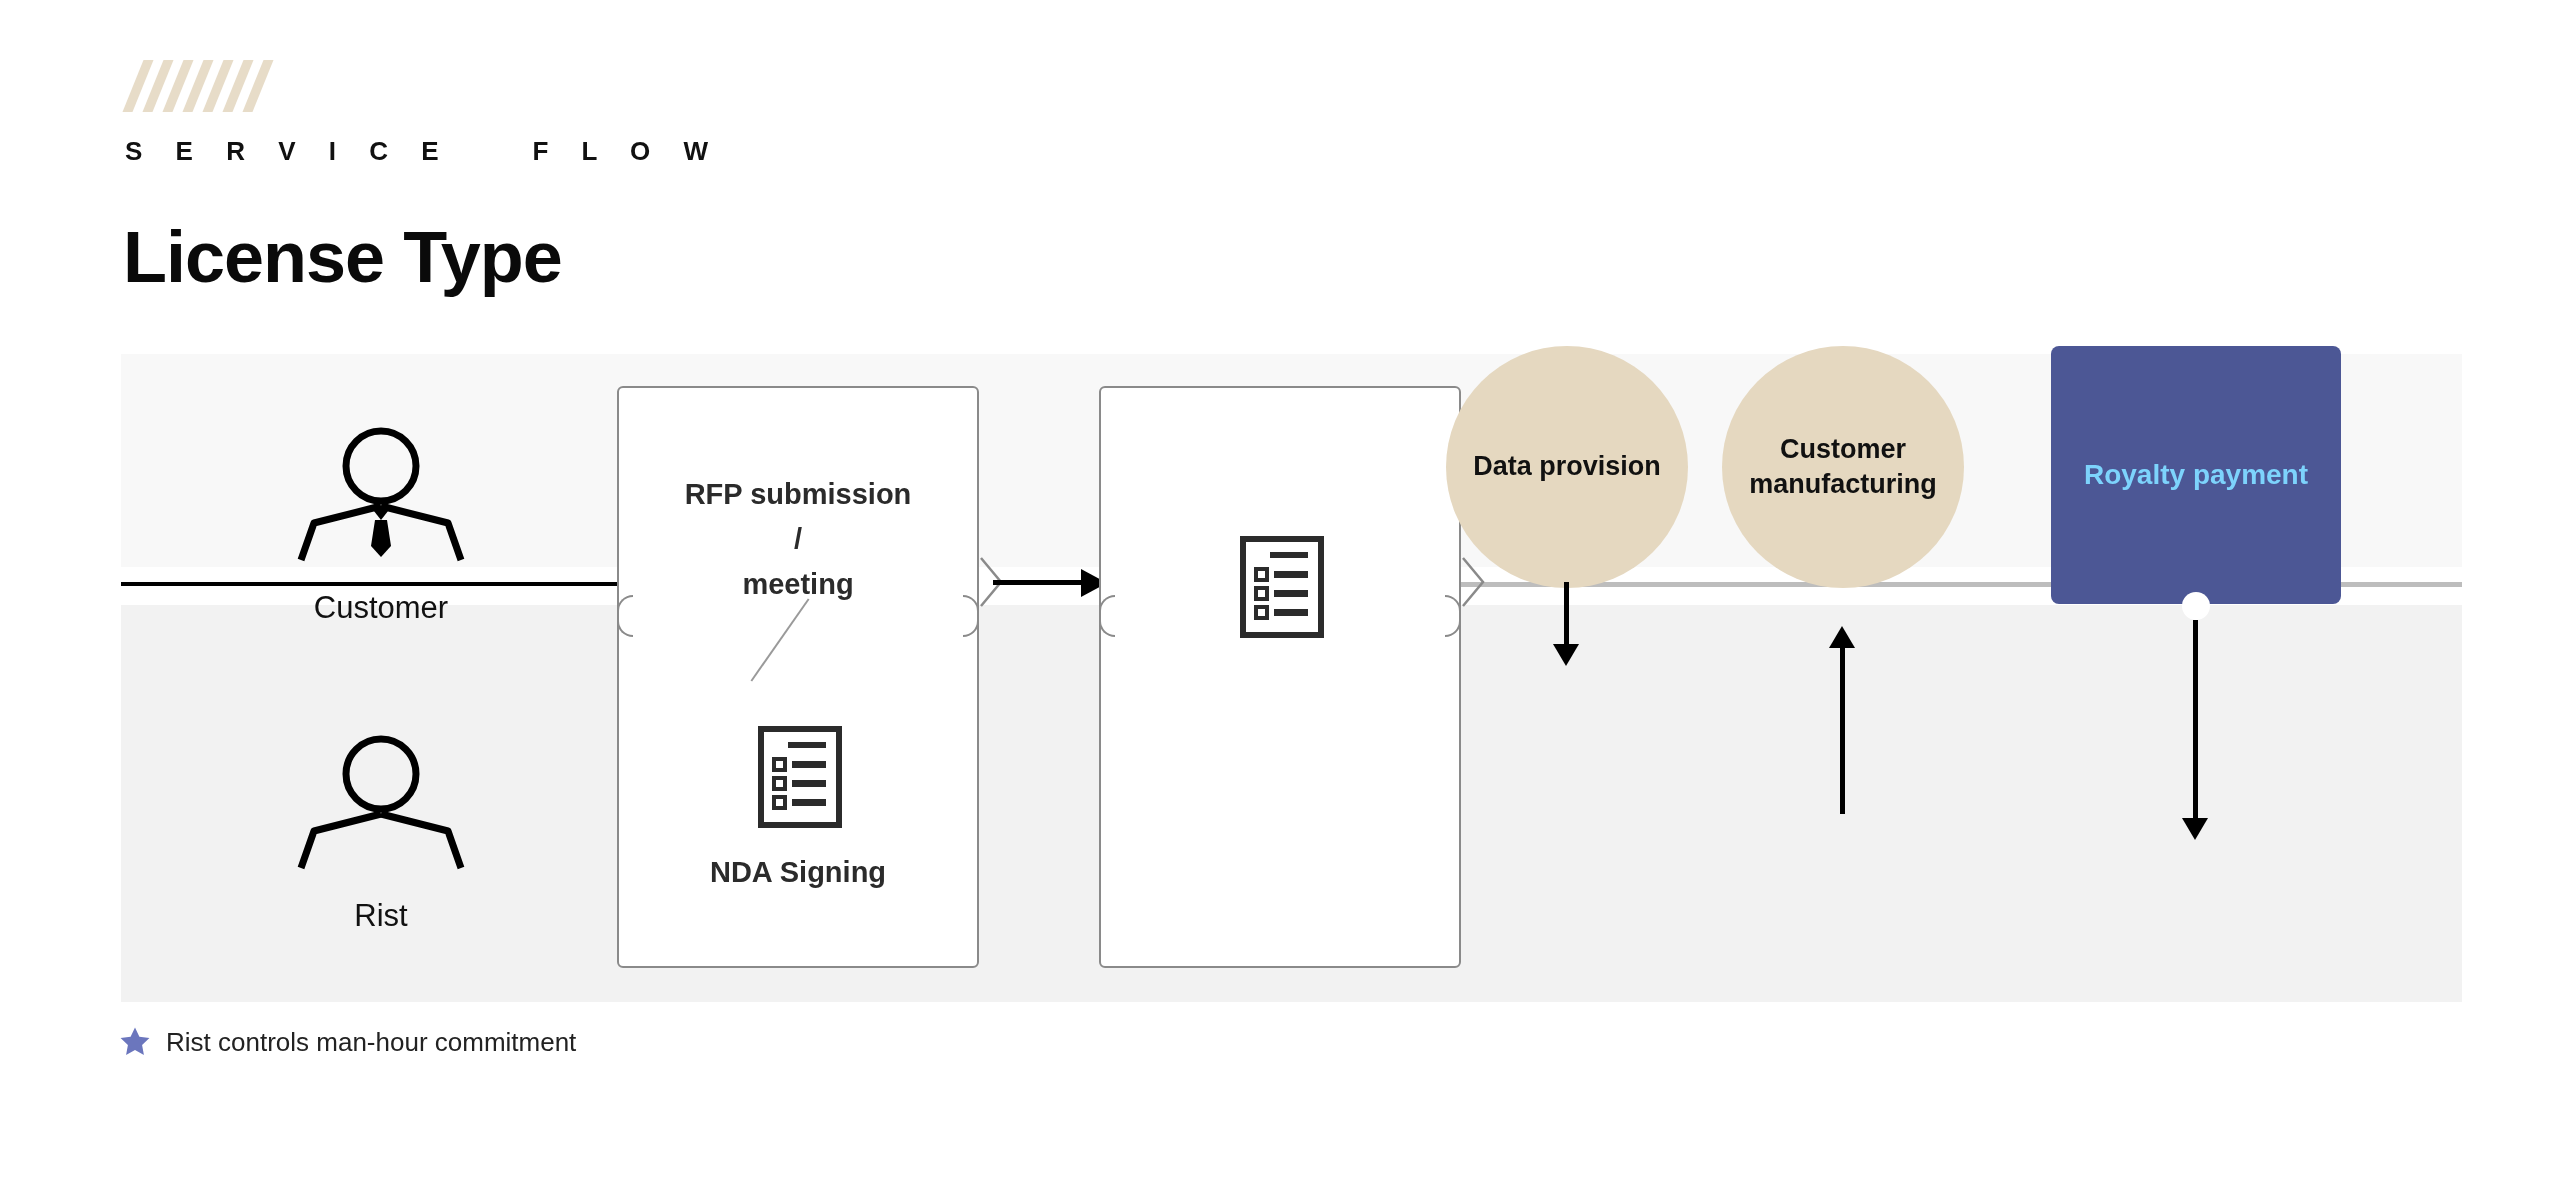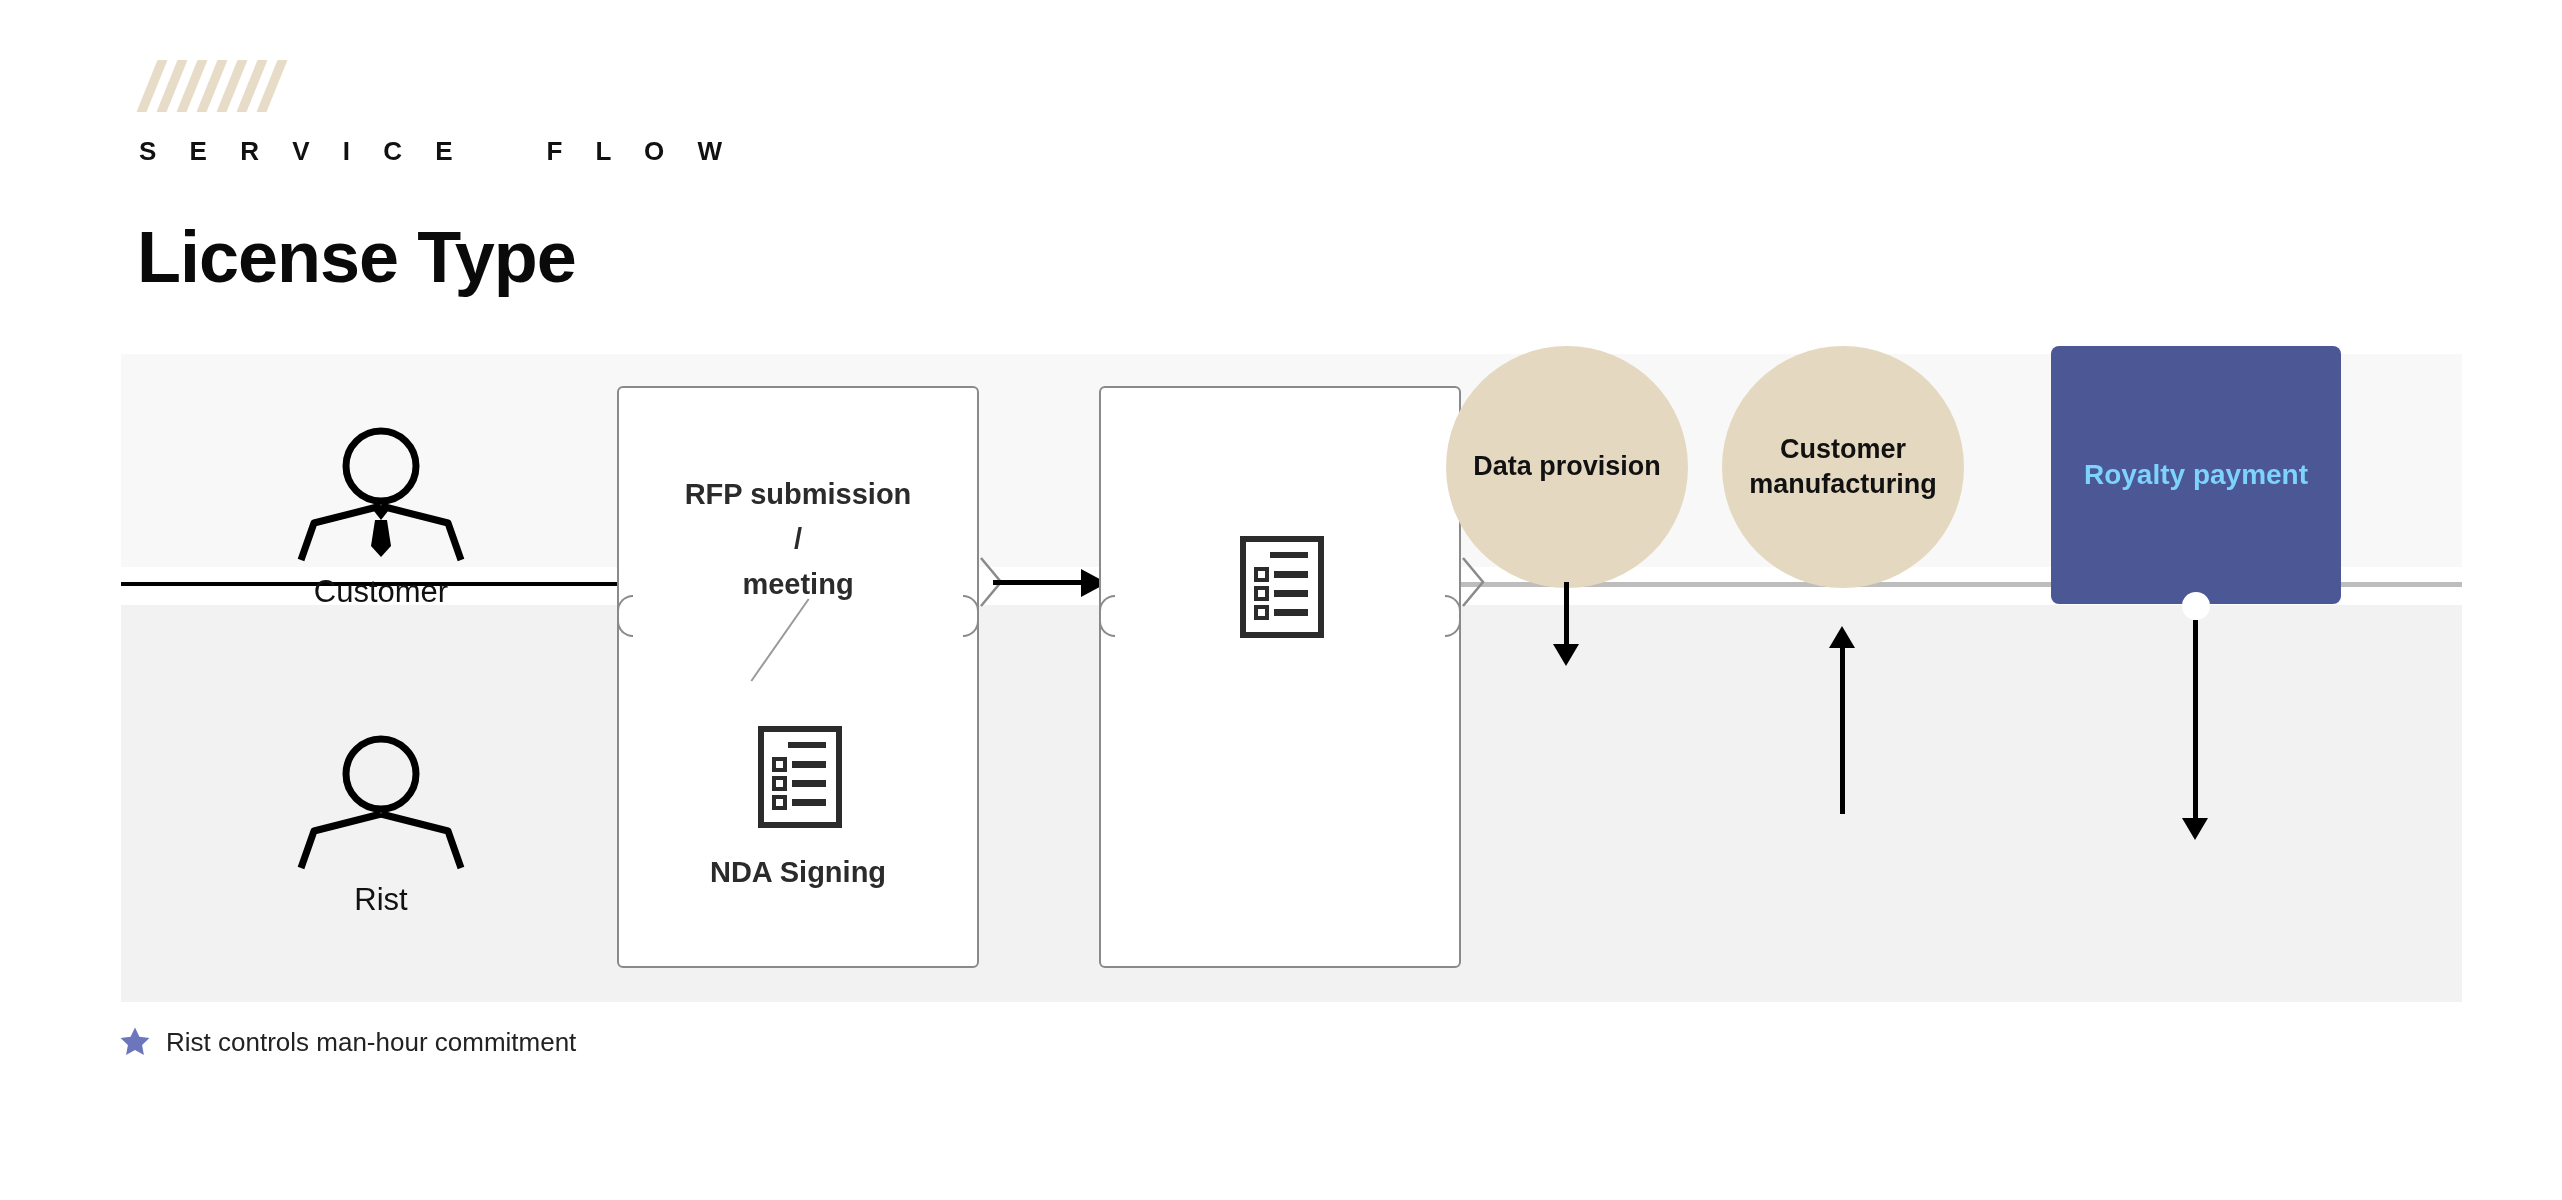--- a/index.html
+++ b/index.html
@@ -5,21 +5,21 @@
   * { box-sizing: border-box; margin:0; padding:0; }
   html,body { background:#ffffff; }
   body {
     width:2562px; height:1200px;
     position:relative;
     font-family:"Liberation Sans", sans-serif;
     overflow:hidden;
   }
 
   
-  #header { position:absolute; left:135px; top:60px; }
+  #header { position:absolute; left:121px; top:60px; }
   #logo-slashes { display:flex; gap:10px; height:52px; margin-left:12px; }
   #logo-slashes .slash {
     width:10px; height:52px; background:#e7dcc8;
     transform:skewX(-22deg);
   }
   #eyebrow {
     margin-top:24px; margin-left:4px;
     font-size:26px; font-weight:600; letter-spacing:13px;
     color:#111; white-space:pre;
   }
@@ -44,21 +44,21 @@
   }
   
   #flow-line-right { position:absolute; left:1336px; top:228px; width:1005px; height:5px; background:#bdbdbd; }
 
   
   .chevron { position:absolute; width:26px; height:52px; }
   .chevron svg { display:block; }
 
   
   .actor { position:absolute; text-align:center; width:240px; }
-  .actor-label { font-size:31px; color:#111; margin-top:6px; }
+  .actor-label { font-size:31px; color:#111; margin-top:22px; }
   #actor-customer { left:140px; top:70px; }
   #actor-rist     { left:140px; top:378px; }
 
   
   .pbox {
     position:absolute; background:#fff;
     border:2px solid #8a8a8a; border-radius:6px;
   }
   #box-rfp      { left:496px;  top:32px; width:362px;  height:582px; }
   #box-contract { left:978px;  top:32px; width:362px;  height:582px; }

